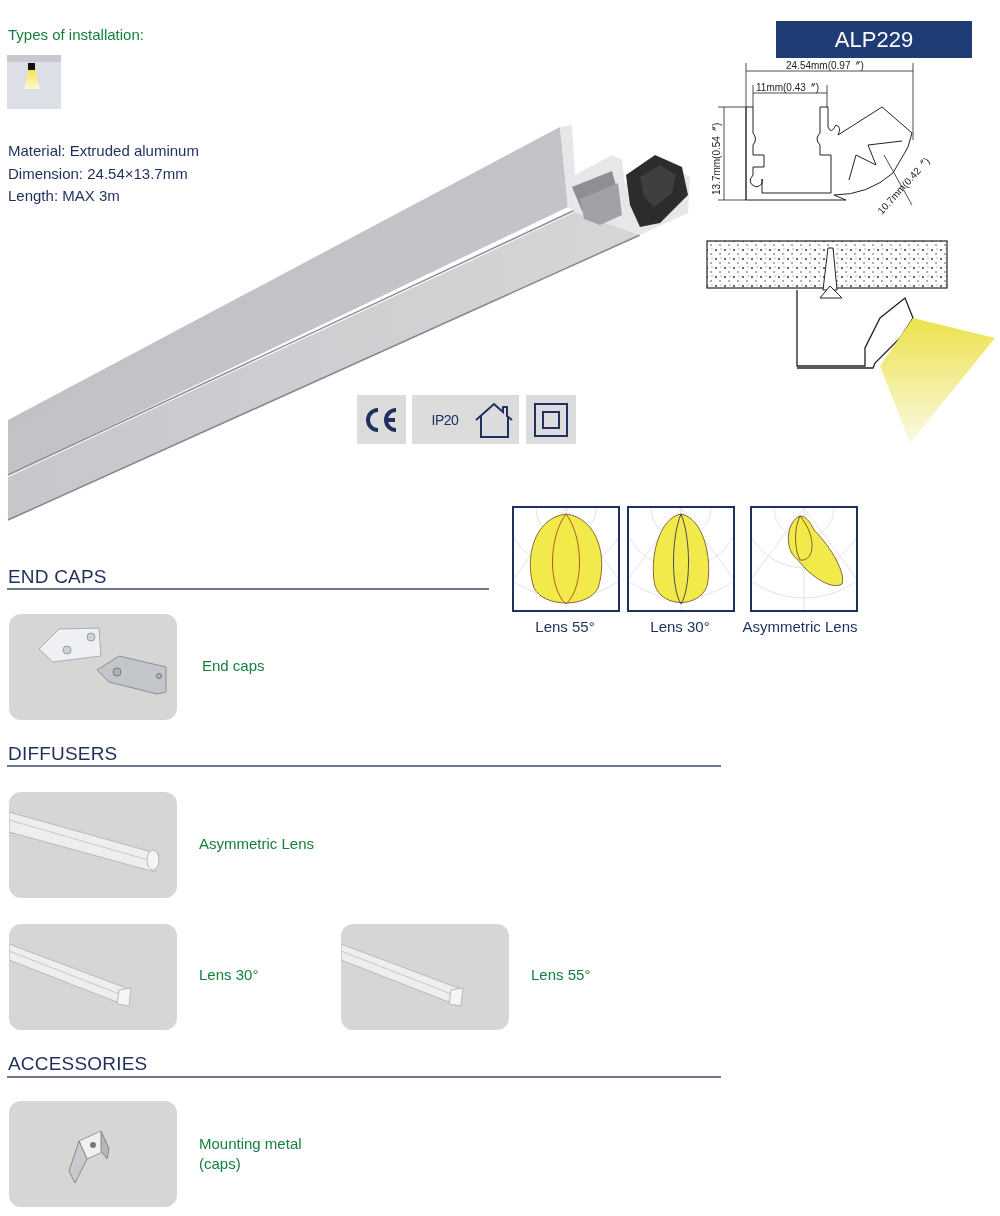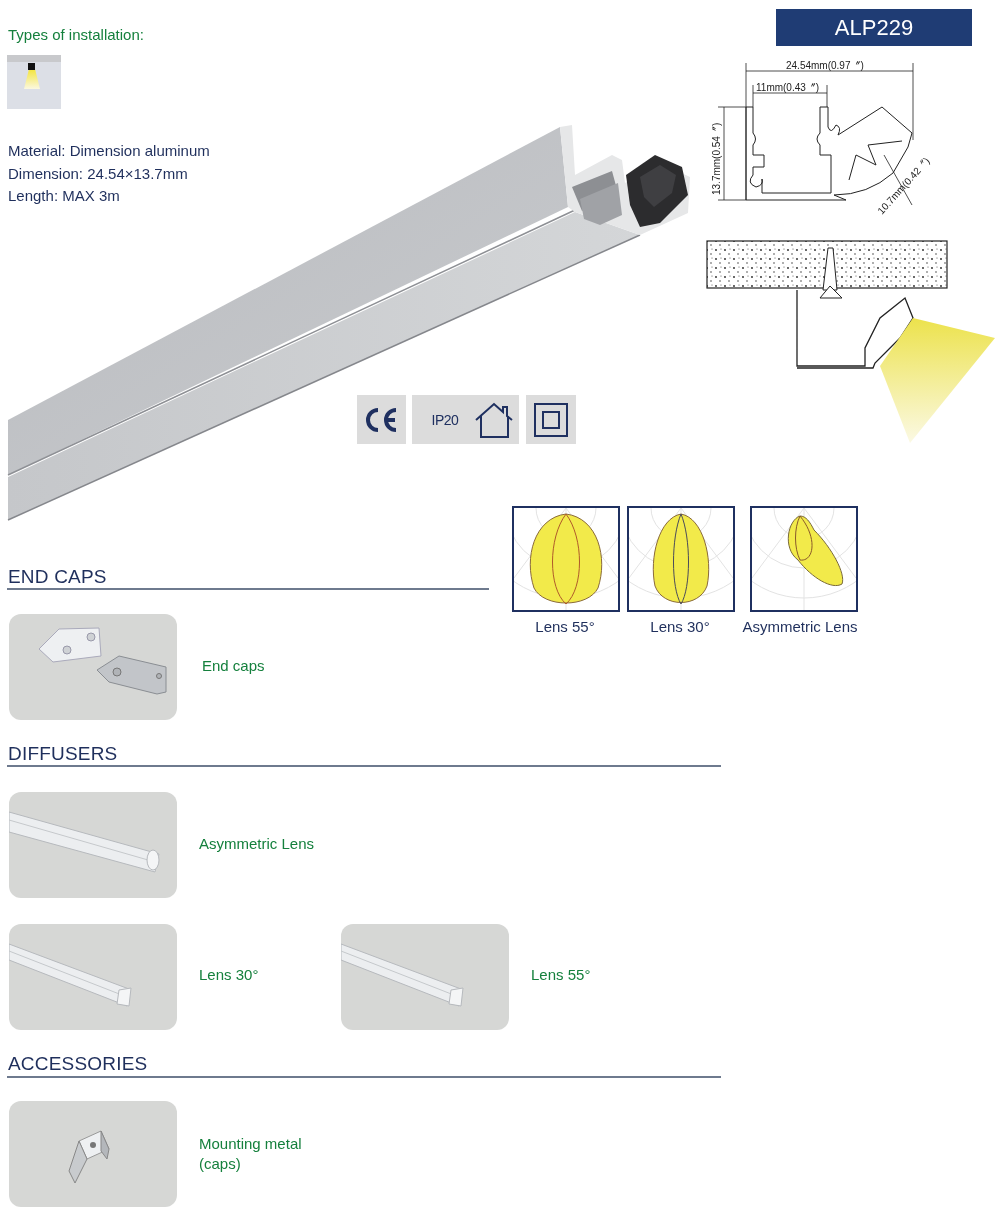--- a/index.html
+++ b/index.html
@@ -6,21 +6,21 @@
   body { width:1000px; height:1216px; position:relative; overflow:hidden;
          font-family:"Liberation Sans", sans-serif; color:#1f2f5c; }
   .abs { position:absolute; }
   .txt { font-size:15px; color:#15803d; }
   .spec { font-size:15px; line-height:22.5px; color:#1f2f5c; }
   .section-title { font-size:19px; color:#1f2f5c; letter-spacing:0.2px; }
   .rule { height:2px; background:#6e7a8e; }
   .card { background:#d6d7d5; border-radius:12px; overflow:hidden; }
   .badge { background:#dcdcdc; display:flex; align-items:center; justify-content:center; }
   .model-box { background:#1f3c74; color:#ffffff; font-size:22px;
-               display:flex; align-items:center; justify-content:center; }
+               display:flex; align-items:center; justify-content:center;margin-top:12px; }
   .chart-box { border:2px solid #1f3060; background:#fff; }
   .lens-label { font-size:15px; color:#1f2f5c; text-align:center; }
 </style>
 </head>
 <body>
 
 <div class="abs txt" style="left:8px;top:26px;">Types of installation:</div>
 <div class="abs" style="left:7px;top:55px;width:54px;height:54px;background:#dcdfe6;">
   <svg width="54" height="54" viewBox="0 0 54 54">
     <rect x="0" y="0" width="54" height="7" fill="#c8c9cc"></rect>
@@ -29,21 +29,21 @@
           <stop offset="0" stop-color="#f3e43a"></stop>
           <stop offset="1" stop-color="#fbf8e0"></stop>
         </linearGradient>
       </defs>
     <polygon points="22,14 28,14 33,34 17,34" fill="url(#ig)"></polygon>
     <rect x="21" y="8" width="7" height="7" fill="#111"></rect>
   </svg>
 </div>
 
 <div class="abs spec" style="left:8px;top:140px;">
-  <div>Material: Dimension aluminum</div>
+  <div>Material: Extruded aluminum</div>
   <div>Dimension: 24.54×13.7mm</div>
   <div>Length: MAX 3m</div>
 </div>
 
 <div class="abs" style="left:0;top:115px;width:700px;height:410px;">
   <svg width="700" height="410" viewBox="0 0 700 410">
     <defs>
       <linearGradient id="topface" x1="0" y1="0" x2="1" y2="1">
         <stop offset="0" stop-color="#b9bbbf"></stop>
           <stop offset="1" stop-color="#c9cbce"></stop>

